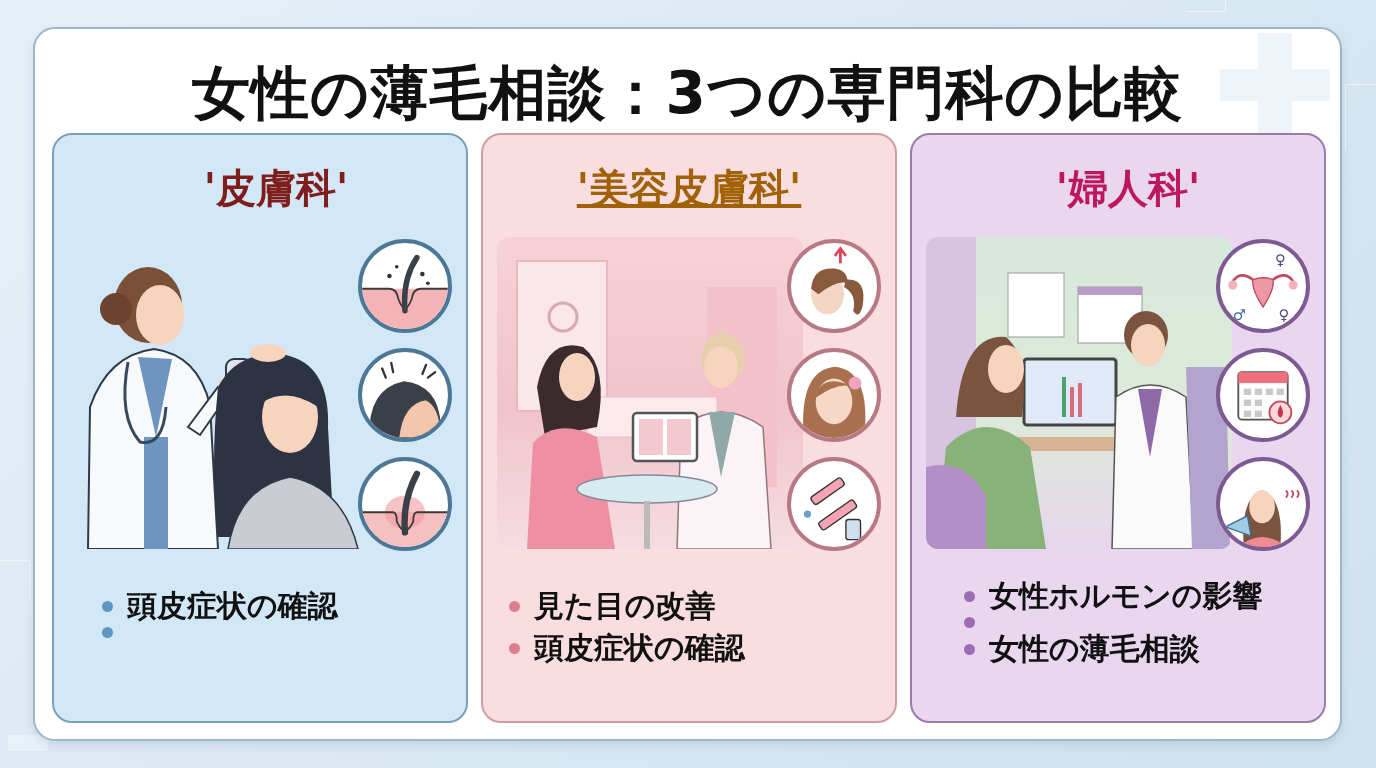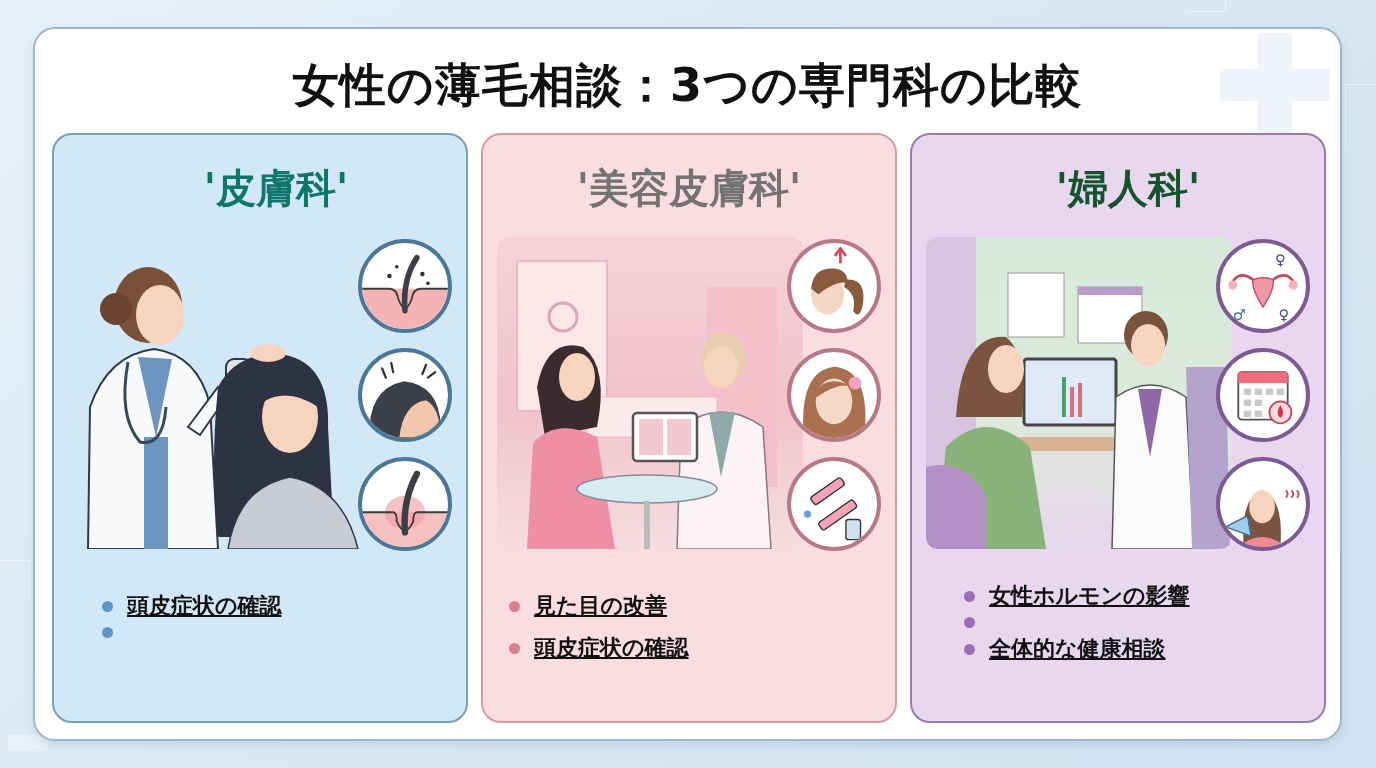--- a/index.html
+++ b/index.html
@@ -15,39 +15,39 @@
   .panel {
     position: absolute; left: 33px; top: 27px; width: 1309px; height: 714px;
     background: #ffffff; border: 2px solid #9fb6c8; border-radius: 22px;
     box-shadow: 0 4px 10px rgba(90,120,150,0.18);
     overflow: hidden;
   }
   .panel-cross { position: absolute; background: #eef4f9; }
 
   .title {
     position: absolute; left: 0; right: 0; top: 26px;
-    text-align: center; font-size: 46px; font-weight: bold; color: #111;
+    text-align: center; font-size: 58px; font-weight: bold; color: #111;
     letter-spacing: 1px;
   }
 
   .card {
     position: absolute; top: 104px; width: 416px; height: 590px;
     border: 2px solid; border-radius: 20px;
   }
   .card.derm { left: 17px; background: #d3e8f7; border-color: #7aa0ba; }
   .card.cos  { left: 446px; background: #f9dde0; border-color: #cf9ea3; }
   .card.gyn  { left: 875px; background: #e9d7f0; border-color: #9b7aad; }
 
   .card-title {
     position: absolute; left: 0; right: 0; top: 26px;
     text-align: center; font-size: 40px; font-weight: bold;
   }
-  .derm .card-title { color: #0f766e; margin-left: 32px; }
-  .cos .card-title  { color: #737373; }
-  .gyn .card-title  { color: #14532d; padding-left: 20px; }
+  .derm .card-title { color: #7f1d1d; margin-left: 32px; }
+  .cos .card-title  { color: #a16207; text-decoration: underline; }
+  .gyn .card-title  { color: #be185d; padding-left: 20px; }
 
   .illus {
     position: absolute; left: 14px; top: 102px; width: 306px; height: 312px;
     border-radius: 12px; overflow: hidden;
   }
   .derm .illus { background: #d3e8f7; }
   .cos .illus  { background: linear-gradient(180deg,#f6d2d8 0%,#f1c3cc 55%,#f5dde1 100%); }
   .gyn .illus  { background: linear-gradient(180deg,#d7e9dc 0%,#dcead9 55%,#e7d7ec 100%); }
 
   .icon-circle {
@@ -55,21 +55,21 @@
     border: 4px solid; background: #fff; overflow: hidden;
   }
   .derm .icon-circle { border-color: #4d7796; }
   .cos .icon-circle  { border-color: #b77a84; }
   .gyn .icon-circle  { border-color: #7e5a93; }
   .ic1 { top: 104px; } .ic2 { top: 213px; } .ic3 { top: 322px; }
   .icon-circle svg { width: 100%; height: 100%; display: block; }
 
   .bullets {
     position: absolute; left: 0; right: 0; list-style: none;
-    font-size: 22px; font-weight: bold; color: #111; line-height: 42px; text-decoration: underline;
+    font-size: 30px; font-weight: bold; color: #111; line-height: 42px;
   }
   .derm .bullets { top: 450px; padding-left: 48px; }
   .cos .bullets  { top: 450px; padding-left: 26px; }
   .gyn .bullets  { top: 440px; padding-left: 52px; }
   .bullets li { display: flex; align-items: center; }
   .dot { width: 11px; height: 11px; border-radius: 50%; margin-right: 14px; flex: none; }
   .derm .dot { background: #5f95c2; }
   .cos .dot  { background: #dc7f8c; }
   .gyn .dot  { background: #9d6cb6; }
 </style>
@@ -278,17 +278,17 @@
     <ul class="bullets">
       <li>
           <span class="dot"></span>
           <span>女性ホルモンの影響</span>
         </li>
       <li>
           <span class="dot"></span>
         </li>
       <li>
           <span class="dot"></span>
-          <span>全体的な健康相談</span>
+          <span>女性の薄毛相談</span>
         </li>
     </ul>
   </div>
 </div>
 
 </body></html>

